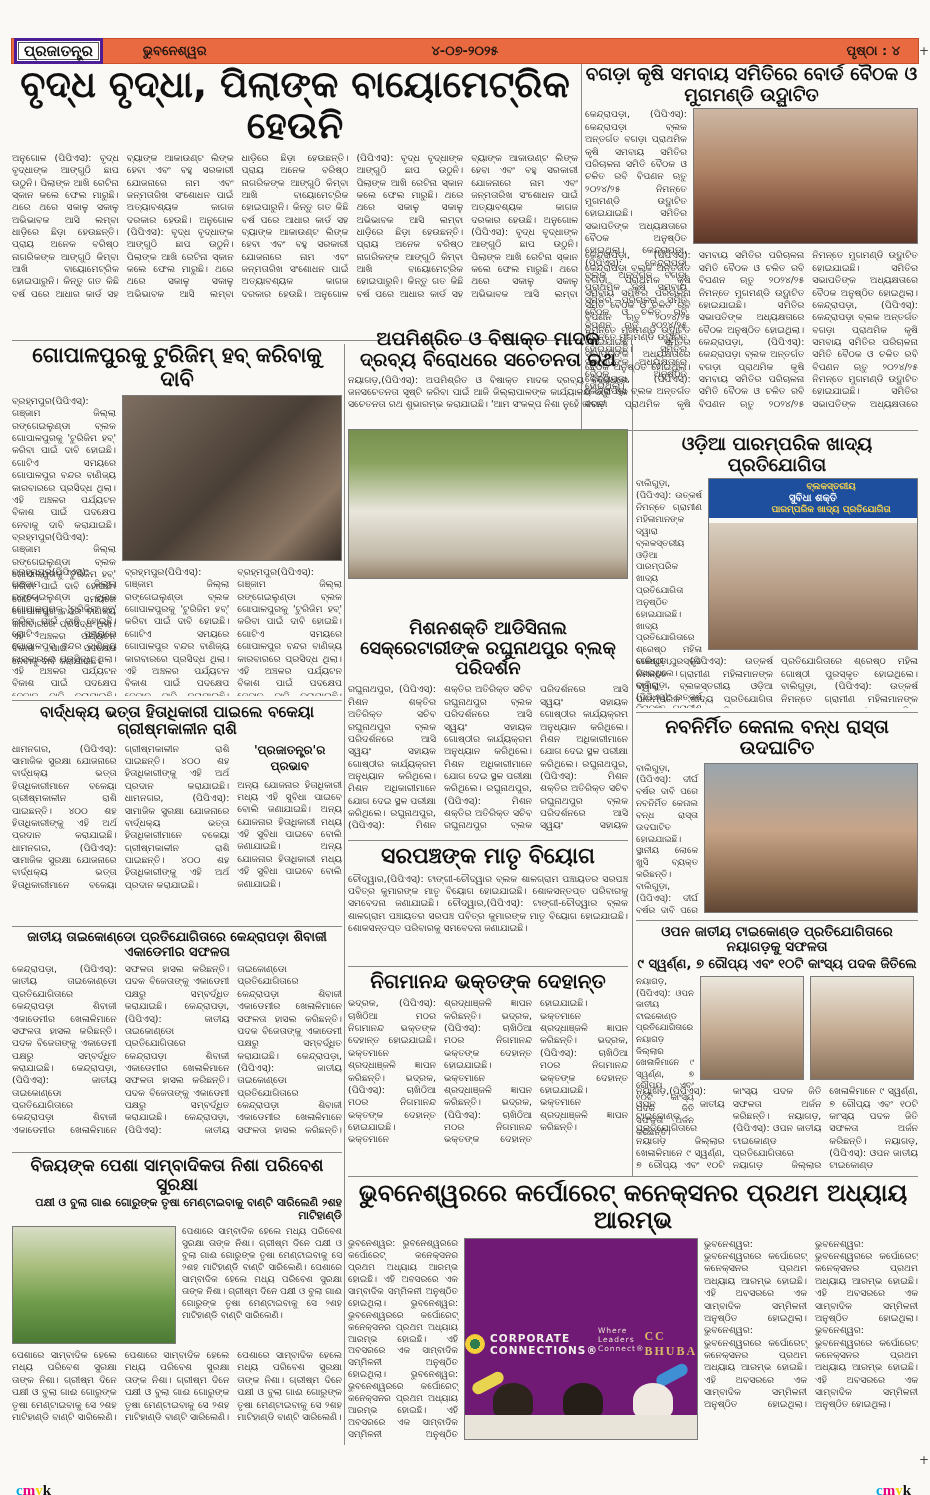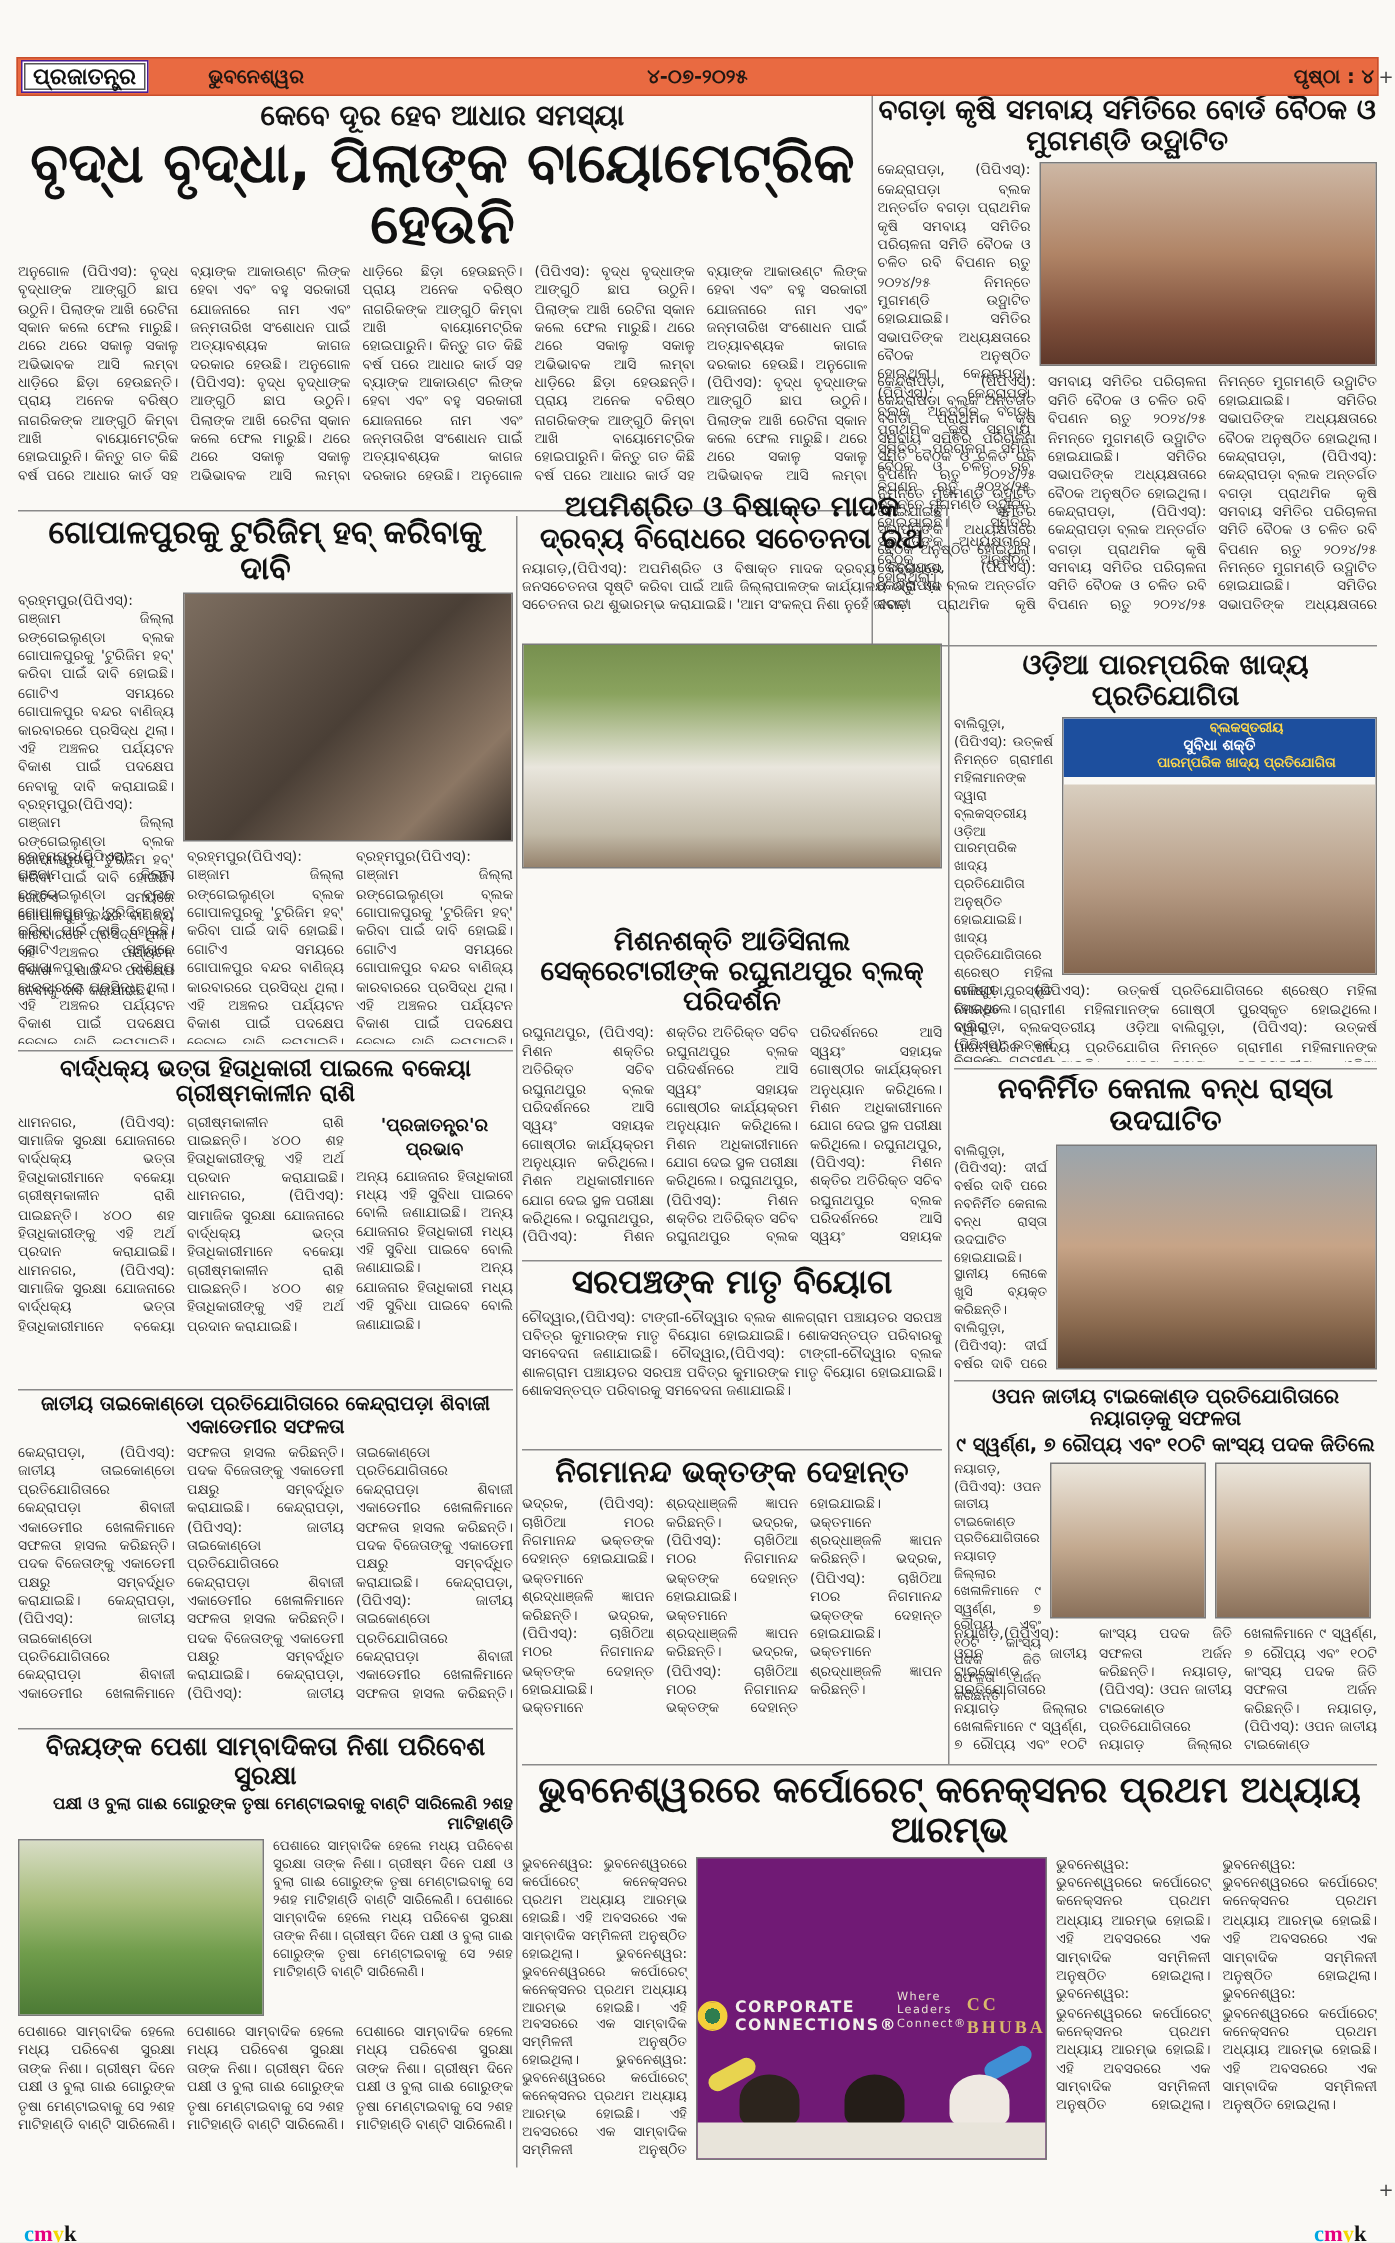--- a/index.html
+++ b/index.html
@@ -6,25 +6,25 @@
   #page{position:relative;width:930px;height:1495px;background:#faf9f5;overflow:hidden;
         font-family:"DejaVu Sans",sans-serif;color:#1b1b1b;margin:0 auto;}
   
   .reg{position:absolute;font:bold 15px "Liberation Serif",serif;letter-spacing:0;margin-top:24px;}
   .reg i{font-style:normal;}
   .reg .c{color:#00a7e1;} .reg .m{color:#e6007e;} .reg .y{color:#f2d800;} .reg .k{color:#141414;}
   .crop{position:absolute;color:#444;font:12px "DejaVu Sans",sans-serif;}
   
   #masthead{position:absolute;left:11px;top:38px;width:908px;height:26px;background:#e96a41;
             display:flex;align-items:center;border:1px solid #c84f2c;box-sizing:border-box;}
-  #logo-box{margin-left:2px;background:#fff;border:1px solid #4c1d95;box-shadow:inset 0 0 0 1px #fff,inset 0 0 0 2px #555;
+  #logo-box{margin-left:2px;background:#fff;border:3px solid #4c1d95;box-shadow:inset 0 0 0 1px #fff,inset 0 0 0 2px #555;
             padding:1px 7px;font-weight:bold;font-size:15px;color:#111;line-height:18px;}
   .mh-city{margin-left:40px;font-weight:bold;font-size:13px;color:#201712;}
   .mh-date{position:absolute;left:50%;transform:translateX(-50%);font-weight:bold;font-size:13px;color:#201712;}
-  .mh-page{margin-left:auto;padding-right:2px;font-weight:bold;font-size:13px;color:#201712;}
+  .mh-page{margin-left:auto;padding-right:18px;font-weight:bold;font-size:13px;color:#201712;}
   
   .vrule{position:absolute;width:1px;background:#8a8a8a;}
   .hrule{position:absolute;height:1px;background:#8a8a8a;}
   
   .art{position:absolute;overflow:hidden;box-sizing:border-box;}
   .hl{font-weight:bold;text-align:center;color:#111;line-height:1.12;margin:0 0 2px 0;}
   .kicker{font-weight:bold;text-align:center;color:#151515;}
   .bd{font-size:9.3px;line-height:1.33;text-align:justify;color:#222;}
   .c2{column-count:2;column-gap:8px;}
   .c3{column-count:3;column-gap:8px;}
@@ -86,21 +86,20 @@
   <div class="hrule" style="left:12px;top:700px;width:330px;"></div>
   <div class="hrule" style="left:636px;top:712px;width:282px;"></div>
   <div class="hrule" style="left:348px;top:840px;width:280px;"></div>
   <div class="hrule" style="left:636px;top:920px;width:282px;"></div>
   <div class="hrule" style="left:12px;top:926px;width:330px;"></div>
   <div class="hrule" style="left:348px;top:966px;width:280px;"></div>
   <div class="hrule" style="left:12px;top:1152px;width:330px;"></div>
   <div class="hrule" style="left:348px;top:1176px;width:570px;"></div>
 
   <div class="art" style="left:12px;top:64px;width:566px;height:274px;">
-    <div class="kicker" style="font-size:19px;margin-top:2px;">କେବେ ଦୂର ହେବ ଆଧାର ସମସ୍ୟା</div>
     <div class="hl" style="font-size:37px;">ବୃଦ୍ଧ ବୃଦ୍ଧା, ପିଲାଙ୍କ ବାୟୋମେଟ୍ରିକ ହେଉନି</div>
     <div class="bd c5" style="height:150px;margin-top:5px;">ଅନୁଗୋଳ (ପିପିଏସ): ବୃଦ୍ଧ ବୃଦ୍ଧାଙ୍କ ଆଙ୍ଗୁଠି ଛାପ ଉଠୁନି। ପିଲାଙ୍କ ଆଖି ରେଟିନା ସ୍କାନ କଲେ ଫେଲ ମାରୁଛି। ଥରେ ଥରେ ସକାଳୁ ସକାଳୁ ଅଭିଭାବକ ଆସି ଲମ୍ବା ଧାଡ଼ିରେ ଛିଡ଼ା ହେଉଛନ୍ତି। ପ୍ରାୟ ଅନେକ ବରିଷ୍ଠ ନାଗରିକଙ୍କ ଆଙ୍ଗୁଠି କିମ୍ବା ଆଖି ବାୟୋମେଟ୍ରିକ ହୋଇପାରୁନି। କିନ୍ତୁ ଗତ କିଛି ବର୍ଷ ପରେ ଆଧାର କାର୍ଡ ସହ ବ୍ୟାଙ୍କ ଆକାଉଣ୍ଟ ଲିଙ୍କ ହେବା ଏବଂ ବହୁ ସରକାରୀ ଯୋଜନାରେ ନାମ ଏବଂ ଜନ୍ମତାରିଖ ସଂଶୋଧନ ପାଇଁ ଅତ୍ୟାବଶ୍ୟକ କାଗଜ ଦରକାର ହେଉଛି। ଅନୁଗୋଳ (ପିପିଏସ): ବୃଦ୍ଧ ବୃଦ୍ଧାଙ୍କ ଆଙ୍ଗୁଠି ଛାପ ଉଠୁନି। ପିଲାଙ୍କ ଆଖି ରେଟିନା ସ୍କାନ କଲେ ଫେଲ ମାରୁଛି। ଥରେ ଥରେ ସକାଳୁ ସକାଳୁ ଅଭିଭାବକ ଆସି ଲମ୍ବା ଧାଡ଼ିରେ ଛିଡ଼ା ହେଉଛନ୍ତି। ପ୍ରାୟ ଅନେକ ବରିଷ୍ଠ ନାଗରିକଙ୍କ ଆଙ୍ଗୁଠି କିମ୍ବା ଆଖି ବାୟୋମେଟ୍ରିକ ହୋଇପାରୁନି। କିନ୍ତୁ ଗତ କିଛି ବର୍ଷ ପରେ ଆଧାର କାର୍ଡ ସହ ବ୍ୟାଙ୍କ ଆକାଉଣ୍ଟ ଲିଙ୍କ ହେବା ଏବଂ ବହୁ ସରକାରୀ ଯୋଜନାରେ ନାମ ଏବଂ ଜନ୍ମତାରିଖ ସଂଶୋଧନ ପାଇଁ ଅତ୍ୟାବଶ୍ୟକ କାଗଜ ଦରକାର ହେଉଛି। ଅନୁଗୋଳ (ପିପିଏସ): ବୃଦ୍ଧ ବୃଦ୍ଧାଙ୍କ ଆଙ୍ଗୁଠି ଛାପ ଉଠୁନି। ପିଲାଙ୍କ ଆଖି ରେଟିନା ସ୍କାନ କଲେ ଫେଲ ମାରୁଛି। ଥରେ ଥରେ ସକାଳୁ ସକାଳୁ ଅଭିଭାବକ ଆସି ଲମ୍ବା ଧାଡ଼ିରେ ଛିଡ଼ା ହେଉଛନ୍ତି। ପ୍ରାୟ ଅନେକ ବରିଷ୍ଠ ନାଗରିକଙ୍କ ଆଙ୍ଗୁଠି କିମ୍ବା ଆଖି ବାୟୋମେଟ୍ରିକ ହୋଇପାରୁନି। କିନ୍ତୁ ଗତ କିଛି ବର୍ଷ ପରେ ଆଧାର କାର୍ଡ ସହ ବ୍ୟାଙ୍କ ଆକାଉଣ୍ଟ ଲିଙ୍କ ହେବା ଏବଂ ବହୁ ସରକାରୀ ଯୋଜନାରେ ନାମ ଏବଂ ଜନ୍ମତାରିଖ ସଂଶୋଧନ ପାଇଁ ଅତ୍ୟାବଶ୍ୟକ କାଗଜ ଦରକାର ହେଉଛି। ଅନୁଗୋଳ (ପିପିଏସ): ବୃଦ୍ଧ ବୃଦ୍ଧାଙ୍କ ଆଙ୍ଗୁଠି ଛାପ ଉଠୁନି। ପିଲାଙ୍କ ଆଖି ରେଟିନା ସ୍କାନ କଲେ ଫେଲ ମାରୁଛି। ଥରେ ଥରେ ସକାଳୁ ସକାଳୁ ଅଭିଭାବକ ଆସି ଲମ୍ବା ଧାଡ଼ିରେ ଛିଡ଼ା ହେଉଛନ୍ତି। ପ୍ରାୟ ଅନେକ ବରିଷ୍ଠ ନାଗରିକଙ୍କ ଆଙ୍ଗୁଠି କିମ୍ବା ଆଖି ବାୟୋମେଟ୍ରିକ ହୋଇପାରୁନି। କିନ୍ତୁ ଗତ କିଛି ବର୍ଷ ପରେ ଆଧାର କାର୍ଡ ସହ ବ୍ୟାଙ୍କ ଆକାଉଣ୍ଟ ଲିଙ୍କ ହେବା ଏବଂ ବହୁ ସରକାରୀ ଯୋଜନାରେ ନାମ ଏବଂ ଜନ୍ମତାରିଖ ସଂଶୋଧନ ପାଇଁ ଅତ୍ୟାବଶ୍ୟକ କାଗଜ ଦରକାର ହେଉଛି। ଅନୁଗୋଳ (ପିପିଏସ): ବୃଦ୍ଧ ବୃଦ୍ଧାଙ୍କ ଆଙ୍ଗୁଠି ଛାପ ଉଠୁନି। ପିଲାଙ୍କ ଆଖି ରେଟିନା ସ୍କାନ କଲେ ଫେଲ ମାରୁଛି। ଥରେ ଥରେ ସକାଳୁ ସକାଳୁ ଅଭିଭାବକ ଆସି ଲମ୍ବା ଧାଡ଼ିରେ ଛିଡ଼ା ହେଉଛନ୍ତି। ପ୍ରାୟ ଅନେକ ବରିଷ୍ଠ ନାଗରିକଙ୍କ ଆଙ୍ଗୁଠି କିମ୍ବା ଆଖି ବାୟୋମେଟ୍ରିକ ହୋଇପାରୁନି। କିନ୍ତୁ ଗତ କିଛି ବର୍ଷ ପରେ ଆଧାର କାର୍ଡ ସହ ବ୍ୟାଙ୍କ ଆକାଉଣ୍ଟ ଲିଙ୍କ ହେବା ଏବଂ ବହୁ ସରକାରୀ ଯୋଜନାରେ ନାମ ଏବଂ ଜନ୍ମତାରିଖ ସଂଶୋଧନ ପାଇଁ ଅତ୍ୟାବଶ୍ୟକ କାଗଜ ଦରକାର ହେଉଛି।</div>
   </div>
 
   <div class="art" style="left:585px;top:64px;width:333px;height:364px;">
     <div class="hl" style="font-size:18.5px;">ବଗଡ଼ା କୃଷି ସମବାୟ ସମିତିରେ ବୋର୍ଡ ବୈଠକ ଓ ମୁଗମଣ୍ଡି ଉଦ୍ଘାଟିତ</div>
     <div class="row" style="height:136px;margin-top:3px;">
       <div class="bd colT" style="width:102px;">କେନ୍ଦ୍ରାପଡ଼ା, (ପିପିଏସ୍): କେନ୍ଦ୍ରାପଡ଼ା ବ୍ଲକ ଅନ୍ତର୍ଗତ ବଗଡ଼ା ପ୍ରାଥମିକ କୃଷି ସମବାୟ ସମିତିର ପରିଚାଳନା ସମିତି ବୈଠକ ଓ ଚଳିତ ରବି ବିପଣନ ଋତୁ ୨୦୨୪/୨୫ ନିମନ୍ତେ ମୁଗମଣ୍ଡି ଉଦ୍ଘାଟିତ ହୋଇଯାଇଛି। ସମିତିର ସଭାପତିଙ୍କ ଅଧ୍ୟକ୍ଷତାରେ ବୈଠକ ଅନୁଷ୍ଠିତ ହୋଇଥିଲା। କେନ୍ଦ୍ରାପଡ଼ା, (ପିପିଏସ୍): କେନ୍ଦ୍ରାପଡ଼ା ବ୍ଲକ ଅନ୍ତର୍ଗତ ବଗଡ଼ା ପ୍ରାଥମିକ କୃଷି ସମବାୟ ସମିତିର ପରିଚାଳନା ସମିତି ବୈଠକ ଓ ଚଳିତ ରବି ବିପଣନ ଋତୁ ୨୦୨୪/୨୫ ନିମନ୍ତେ ମୁଗମଣ୍ଡି ଉଦ୍ଘାଟିତ ହୋଇଯାଇଛି। ସମିତିର ସଭାପତିଙ୍କ ଅଧ୍ୟକ୍ଷତାରେ ବୈଠକ ଅନୁଷ୍ଠିତ ହୋଇଥିଲା।</div>
       <div class="ph ph-bagada"></div>
     </div>

